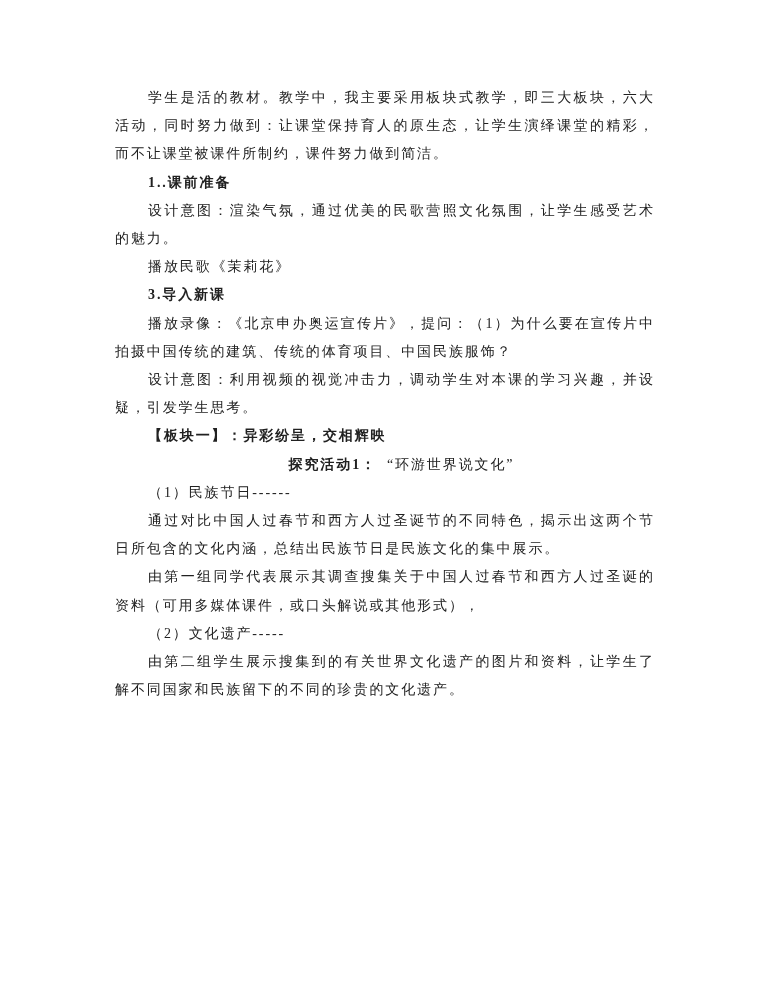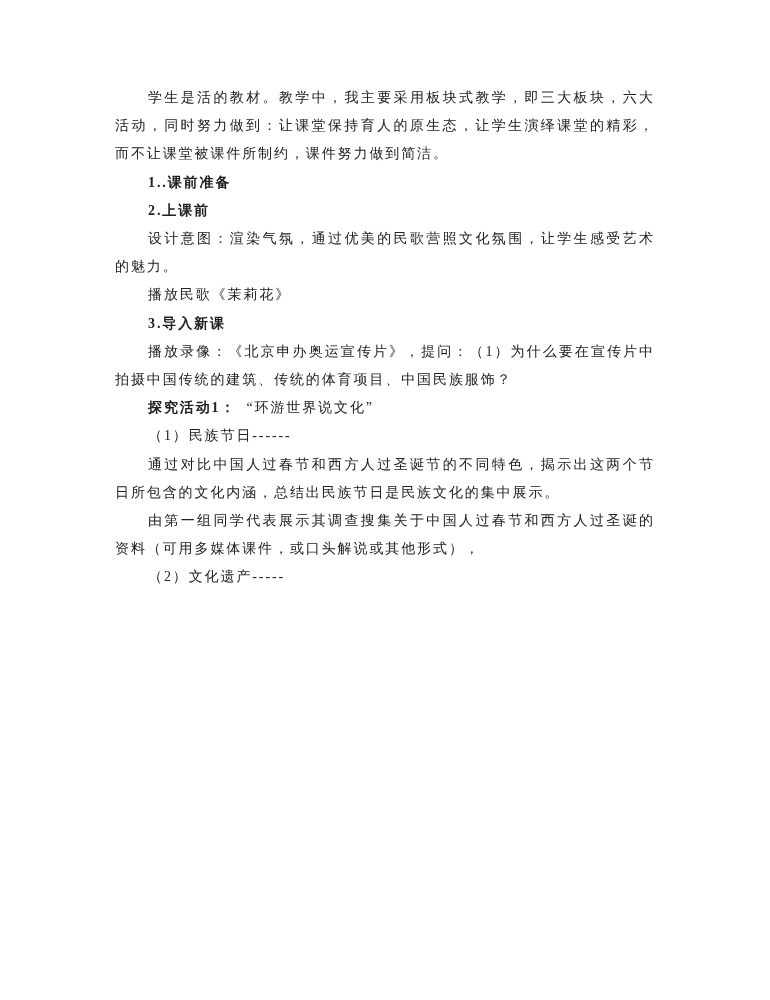--- a/index.html
+++ b/index.html
@@ -35,41 +35,43 @@
   }
   .heading {
     margin: 0;
     text-indent: 33px;
     text-align: left;
     font-weight: bold;
   }
   .mixed {
     margin: 0;
     text-indent: 33px;
-    text-align: left;
+    text-align: center;
   }
   .mixed .bold-run {
     font-weight: bold;
   }
   .mixed .normal-run {
     font-weight: normal;
     padding-left: 10px;
   }
 </style>
 </head>
 <body>
 
 <div class="page">
   <p class="para">学生是活的教材。教学中，我主要采用板块式教学，即三大板块，六大活动，同时努力做到：让课堂保持育人的原生态，让学生演绎课堂的精彩，而不让课堂被课件所制约，课件努力做到简洁。</p>
   <p class="heading">1..课前准备</p>
-  <p class="heading">2.上课前</p>
   <p class="para">设计意图：渲染气氛，通过优美的民歌营照文化氛围，让学生感受艺术的魅力。</p>
   <p class="para">播放民歌《茉莉花》</p>
   <p class="heading">3.导入新课</p>
   <p class="para">播放录像：《北京申办奥运宣传片》，提问：（1）为什么要在宣传片中拍摄中国传统的建筑、传统的体育项目、中国民族服饰？</p>
+  <p class="para">设计意图：利用视频的视觉冲击力，调动学生对本课的学习兴趣，并设疑，引发学生思考。</p>
+  <p class="heading">【板块一】：异彩纷呈，交相辉映</p>
   <p class="mixed">
     <span class="bold-run">探究活动1：</span><span class="normal-run">“环游世界说文化”</span>
   </p>
   <p class="para">（1）民族节日------</p>
   <p class="para">通过对比中国人过春节和西方人过圣诞节的不同特色，揭示出这两个节日所包含的文化内涵，总结出民族节日是民族文化的集中展示。</p>
   <p class="para">由第一组同学代表展示其调查搜集关于中国人过春节和西方人过圣诞的资料（可用多媒体课件，或口头解说或其他形式），</p>
   <p class="para">（2）文化遗产-----</p>
+  <p class="para">由第二组学生展示搜集到的有关世界文化遗产的图片和资料，让学生了解不同国家和民族留下的不同的珍贵的文化遗产。</p>
 </div>
 
 </body></html>

